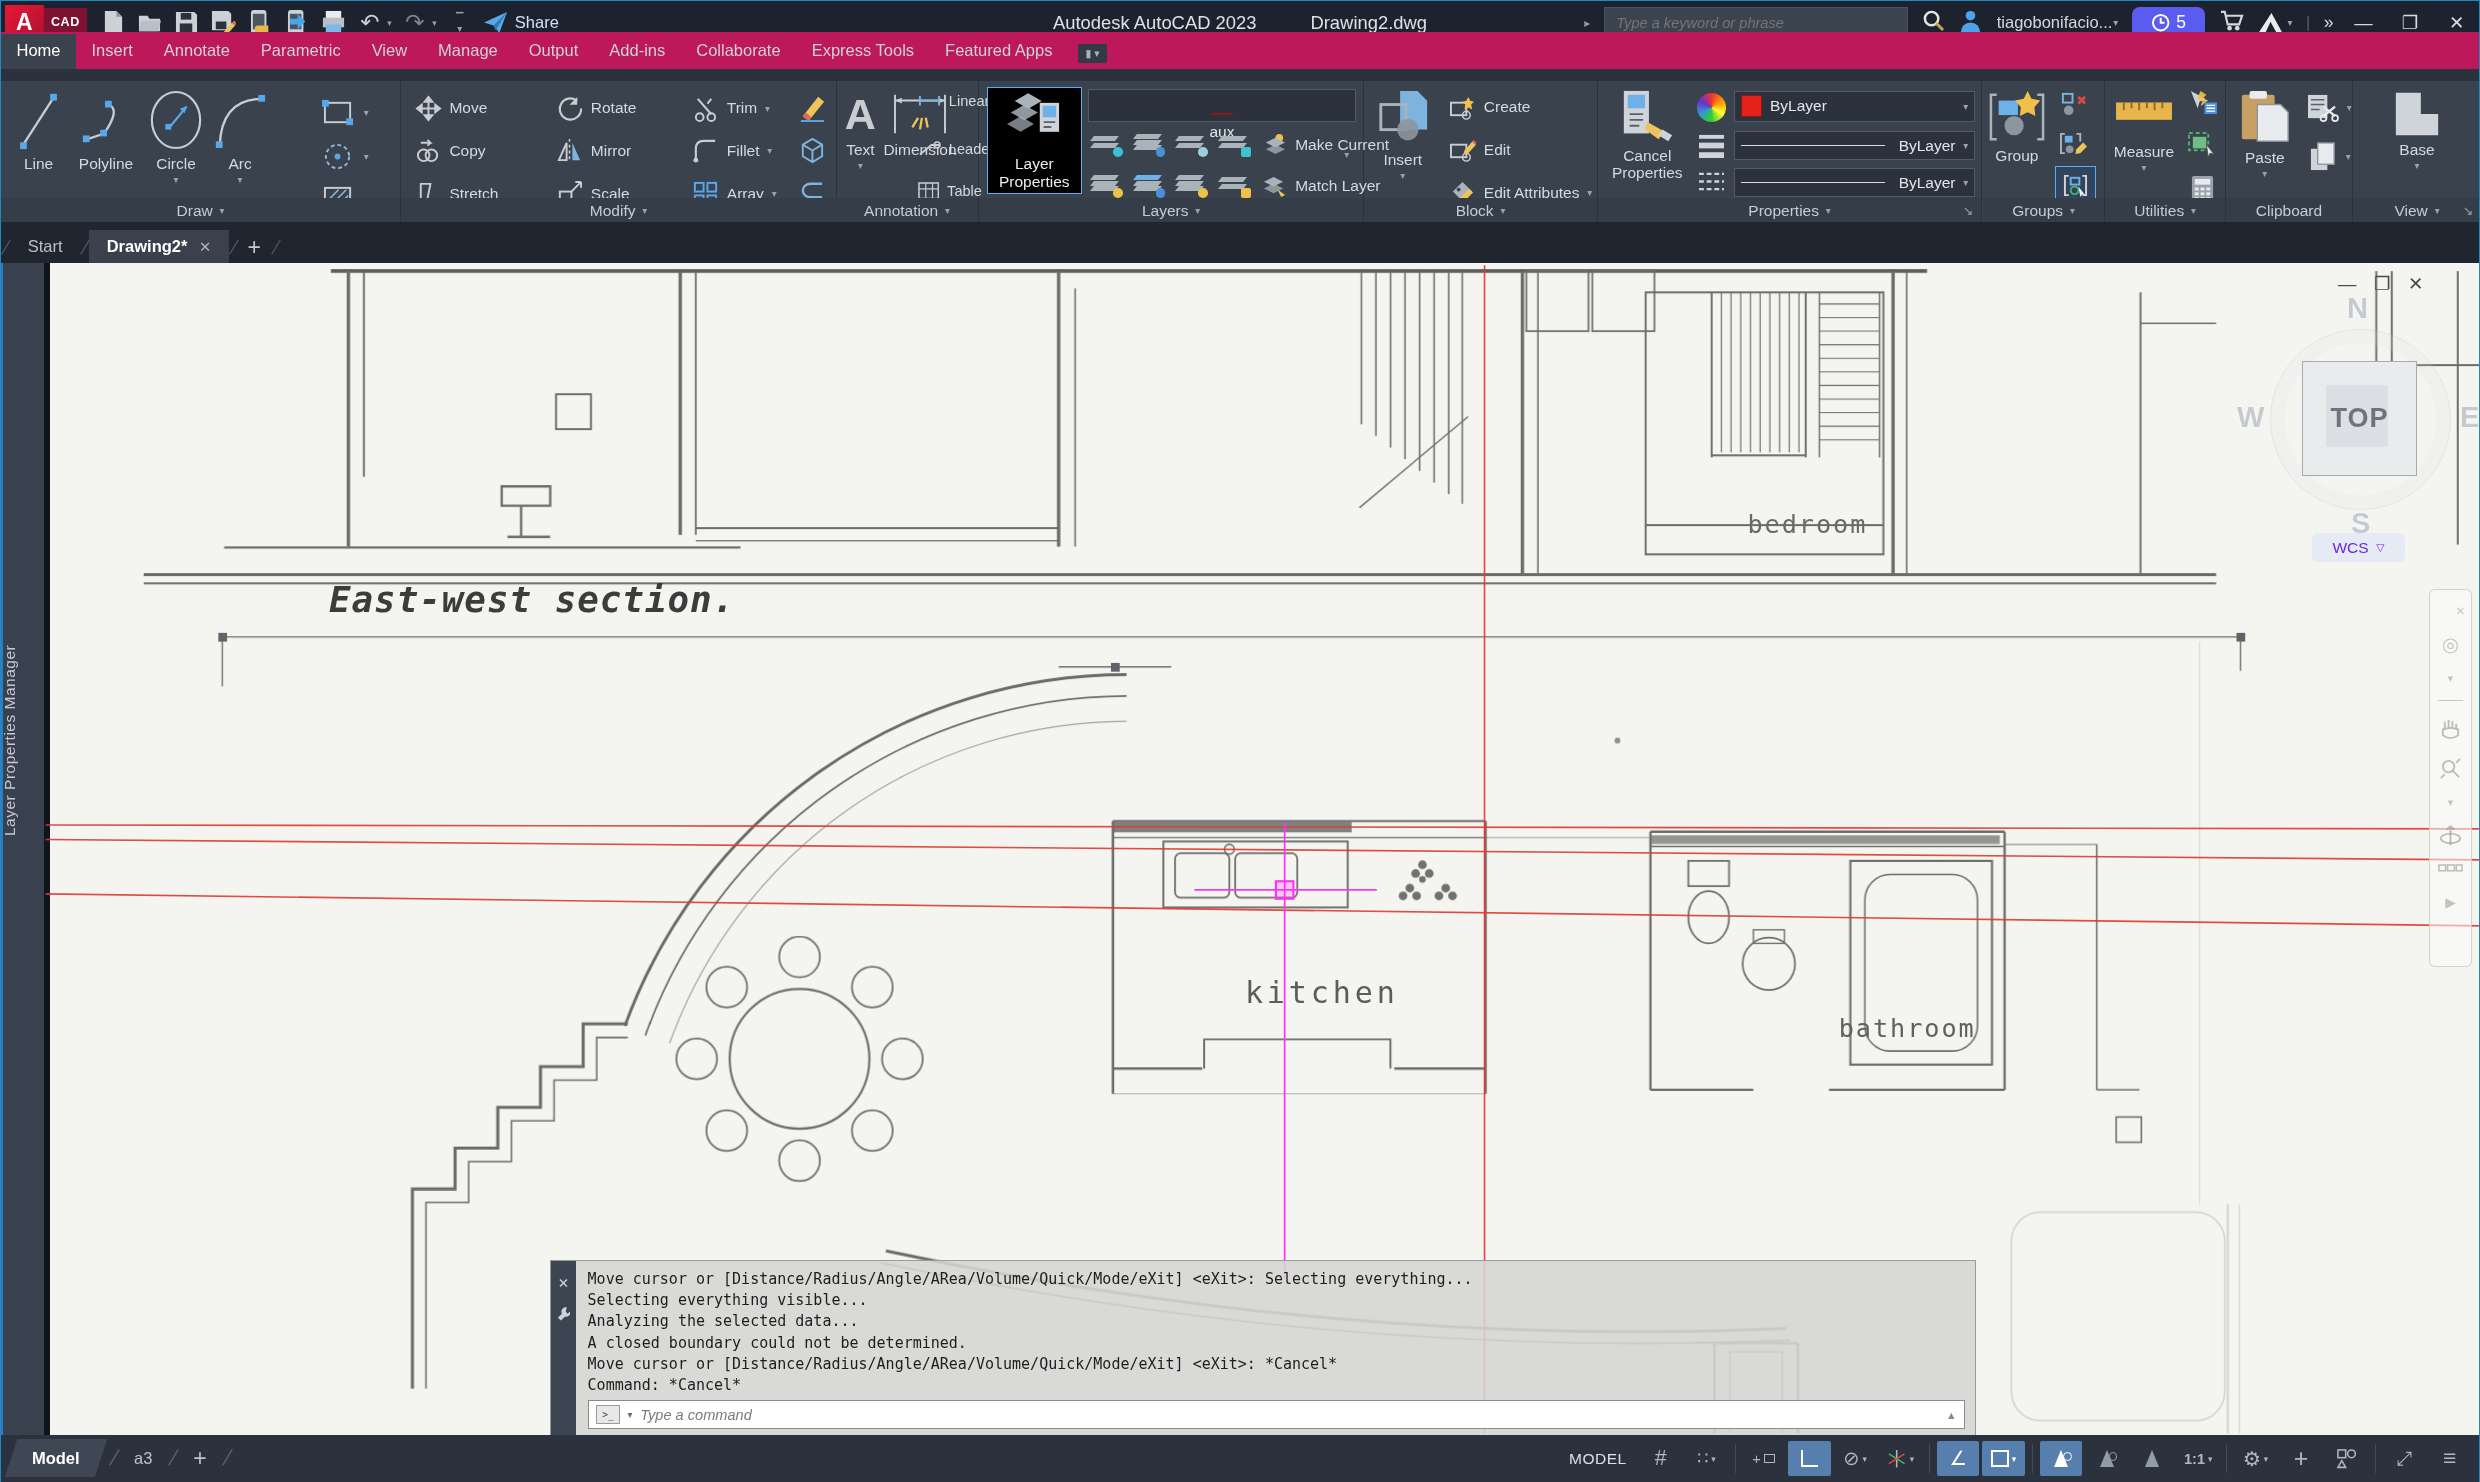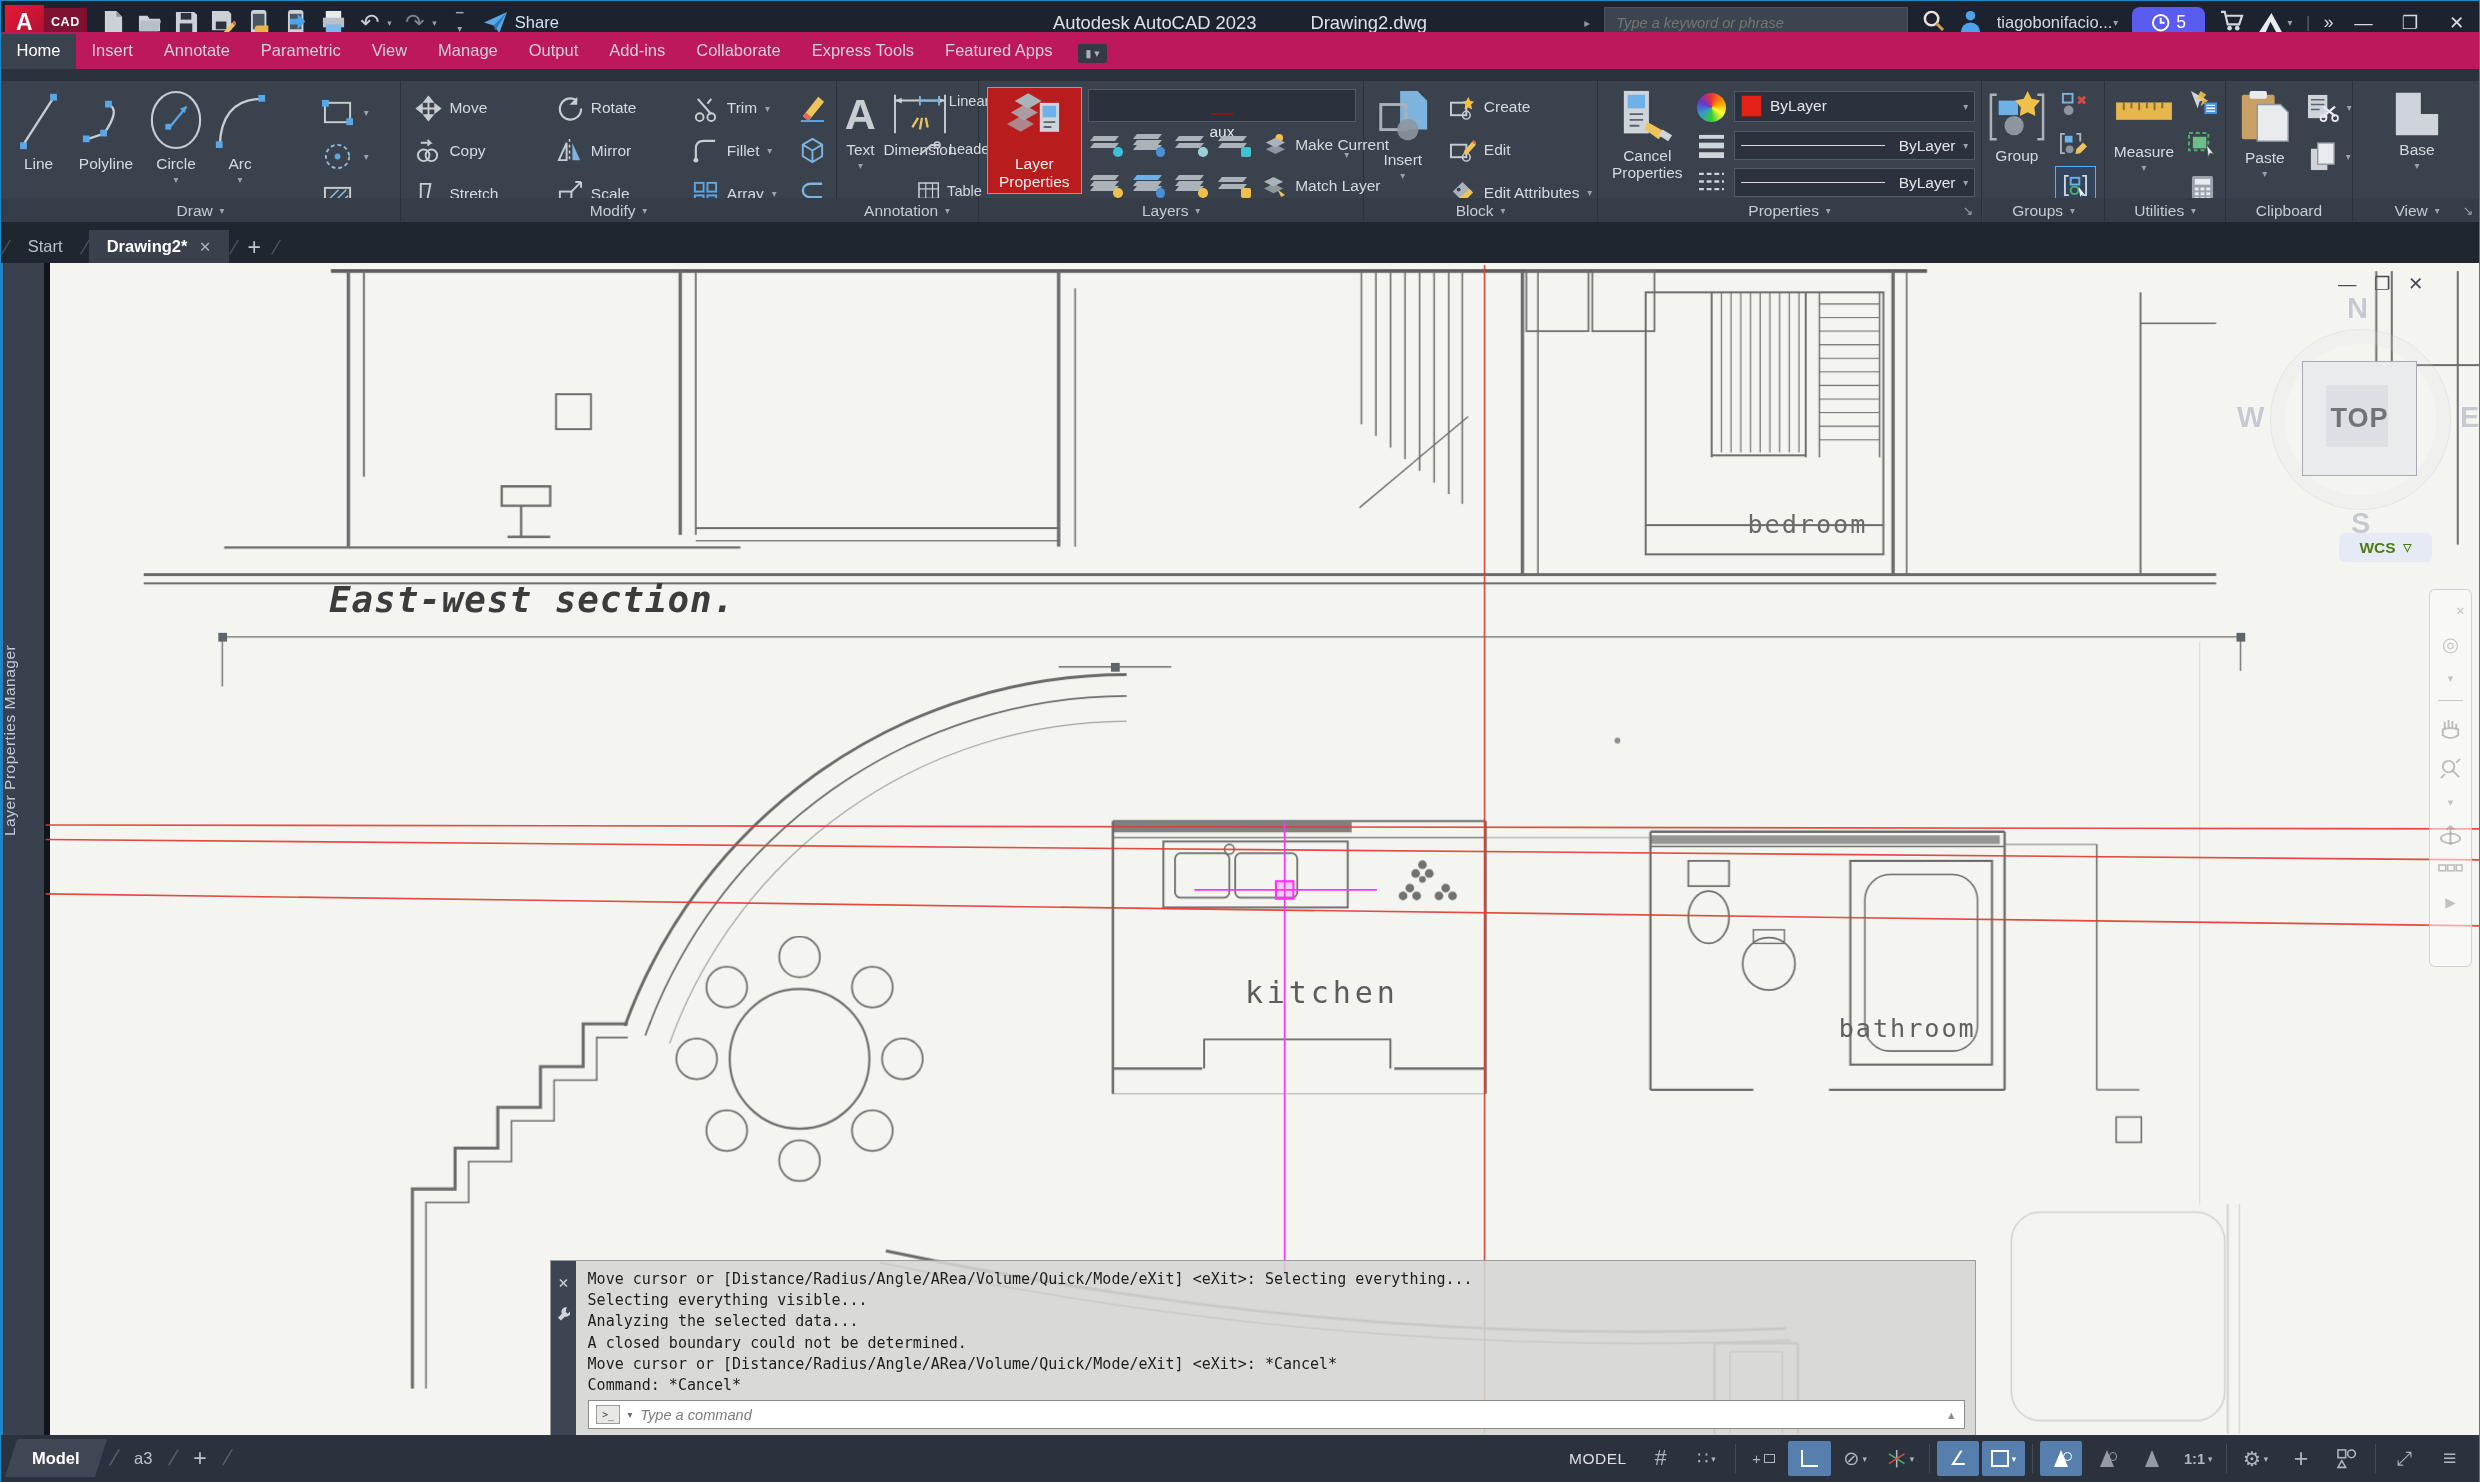--- a/index.html
+++ b/index.html
@@ -44,21 +44,21 @@
         gap:6.8px;color:#c6ccd3;font-size:15.5px;background:#353d48;}
   .pcap .dn{font-size:9.7px;color:#9aa2ab;}
   .bigbtn{position:absolute;display:flex;flex-direction:column;align-items:center;gap:1.9px;color:#d5dae0;font-size:15.5px;text-align:center;}
   .bigbtn .cap{line-height:17.5px;}
   .mini{position:absolute;display:flex;align-items:center;gap:7.8px;color:#d5dae0;font-size:15.5px;white-space:nowrap;}
   .dn{font-size:9.7px;color:#9aa2ab;}
   .combo{position:absolute;background:#2b323d;border:1px solid #525a66;display:flex;align-items:center;color:#e2e6ea;
          font-size:15.5px;gap:7.8px;padding:0 5.8px;box-sizing:border-box;}
   .combo .dn{margin-left:auto;}
   .swRed{width:19.4px;height:19.4px;background:#e32119;border:1px solid #8c1812;}
-  .lpbtn{position:absolute;border:1.9px solid #57aef5;background:#b91c1c;display:flex;flex-direction:column;align-items:center;
+  .lpbtn{position:absolute;border:1.9px solid #57aef5;background:#000000;display:flex;flex-direction:column;align-items:center;
          justify-content:center;gap:19px;color:#e8edf2;font-size:15.5px;text-align:center;}
   .layic{width:29px;height:21.3px;position:relative;}
   .layic i{position:absolute;left:0;width:25px;height:4.9px;background:#aab2ba;transform:skewX(-38deg);}
   .dot{position:absolute;right:-1.9px;bottom:-1.9px;width:9.7px;height:9.7px;border-radius:50%;}
 
   
   #filetabs{position:absolute;left:0;top:221px;width:100%;height:41px;background:#20262f;display:flex;align-items:flex-end;color:#b9c0c9;}
   .ftab{height:33px;display:flex;align-items:center;padding:0 17.5px;font-size:16.5px;gap:11.6px;}
   .ftab.active{background:#3a414d;color:#fff;font-weight:bold;}
   .fsla{color:#4d5560;font-size:19.4px;transform:skewX(-18deg);margin:0 1.9px 3.9px;}
@@ -77,21 +77,21 @@
   
   #viewcube{position:absolute;width:194px;height:291px;color:#c3c8cd;}
   #viewcube .ring{position:absolute;left:7.8px;top:41px;width:179px;height:179px;border-radius:50%;
       border:1.9px solid rgba(190,196,202,.30);box-shadow:0 0 0 13.6px rgba(220,224,228,.18) inset;}
   .vclet{position:absolute;font-weight:bold;font-size:29px;color:#c6cad0;text-shadow:0 0 1.9px #fff;}
   .topface{position:absolute;left:40px;top:73px;width:113px;height:113px;background:#e9ebed;border:1.9px solid #a6abb1;
       display:flex;align-items:center;justify-content:center;}
   .topinner{position:absolute;left:23px;top:23px;width:62px;height:62px;background:#dce0e4;}
   .toplbl{position:relative;color:#6e747a;font-weight:bold;font-size:27px;letter-spacing:1px;}
   .wcs{position:absolute;left:50px;top:245px;width:93px;height:29px;background:rgba(226,232,244,.85);border-radius:5.8px;
-      display:flex;align-items:center;justify-content:center;gap:7.8px;color:#4d7c0f;font-weight:bold;font-size:15.5px;margin-left:27px;}
+      display:flex;align-items:center;justify-content:center;gap:7.8px;color:#6d28d9;font-weight:normal;font-size:15.5px;}
 
   
   #vpctl{position:absolute;display:flex;gap:17.5px;color:#474c52;font-size:18.4px;}
 
   
   #navbar{position:absolute;width:43px;height:378px;background:rgba(252,252,251,.55);border:1px solid rgba(200,200,198,.8);
       border-radius:5.8px;display:flex;flex-direction:column;align-items:center;padding-top:13.6px;gap:15.5px;box-sizing:border-box;
       color:rgba(150,150,148,.55);font-size:19.4px;}
 
   

